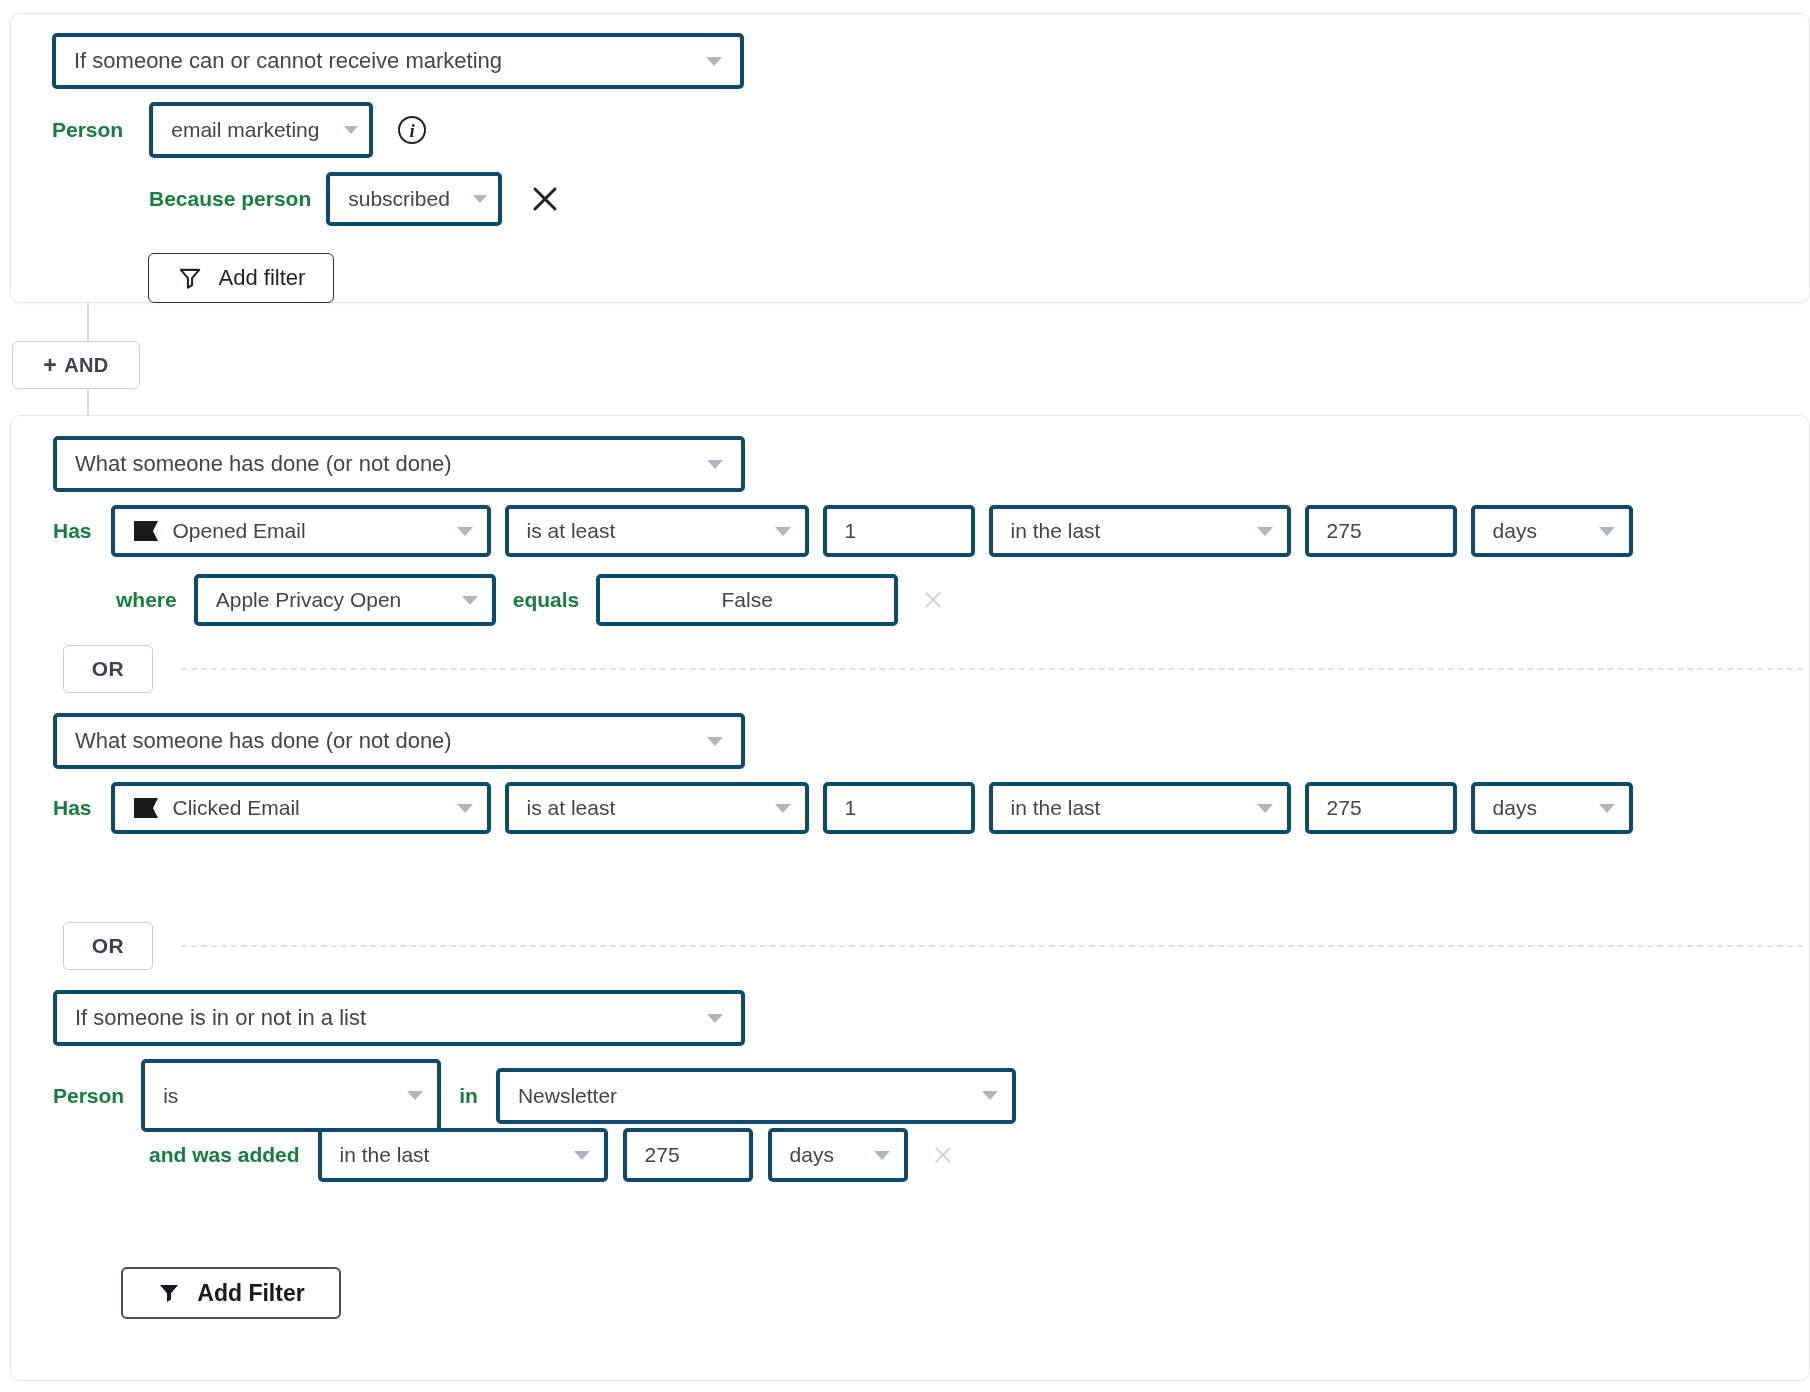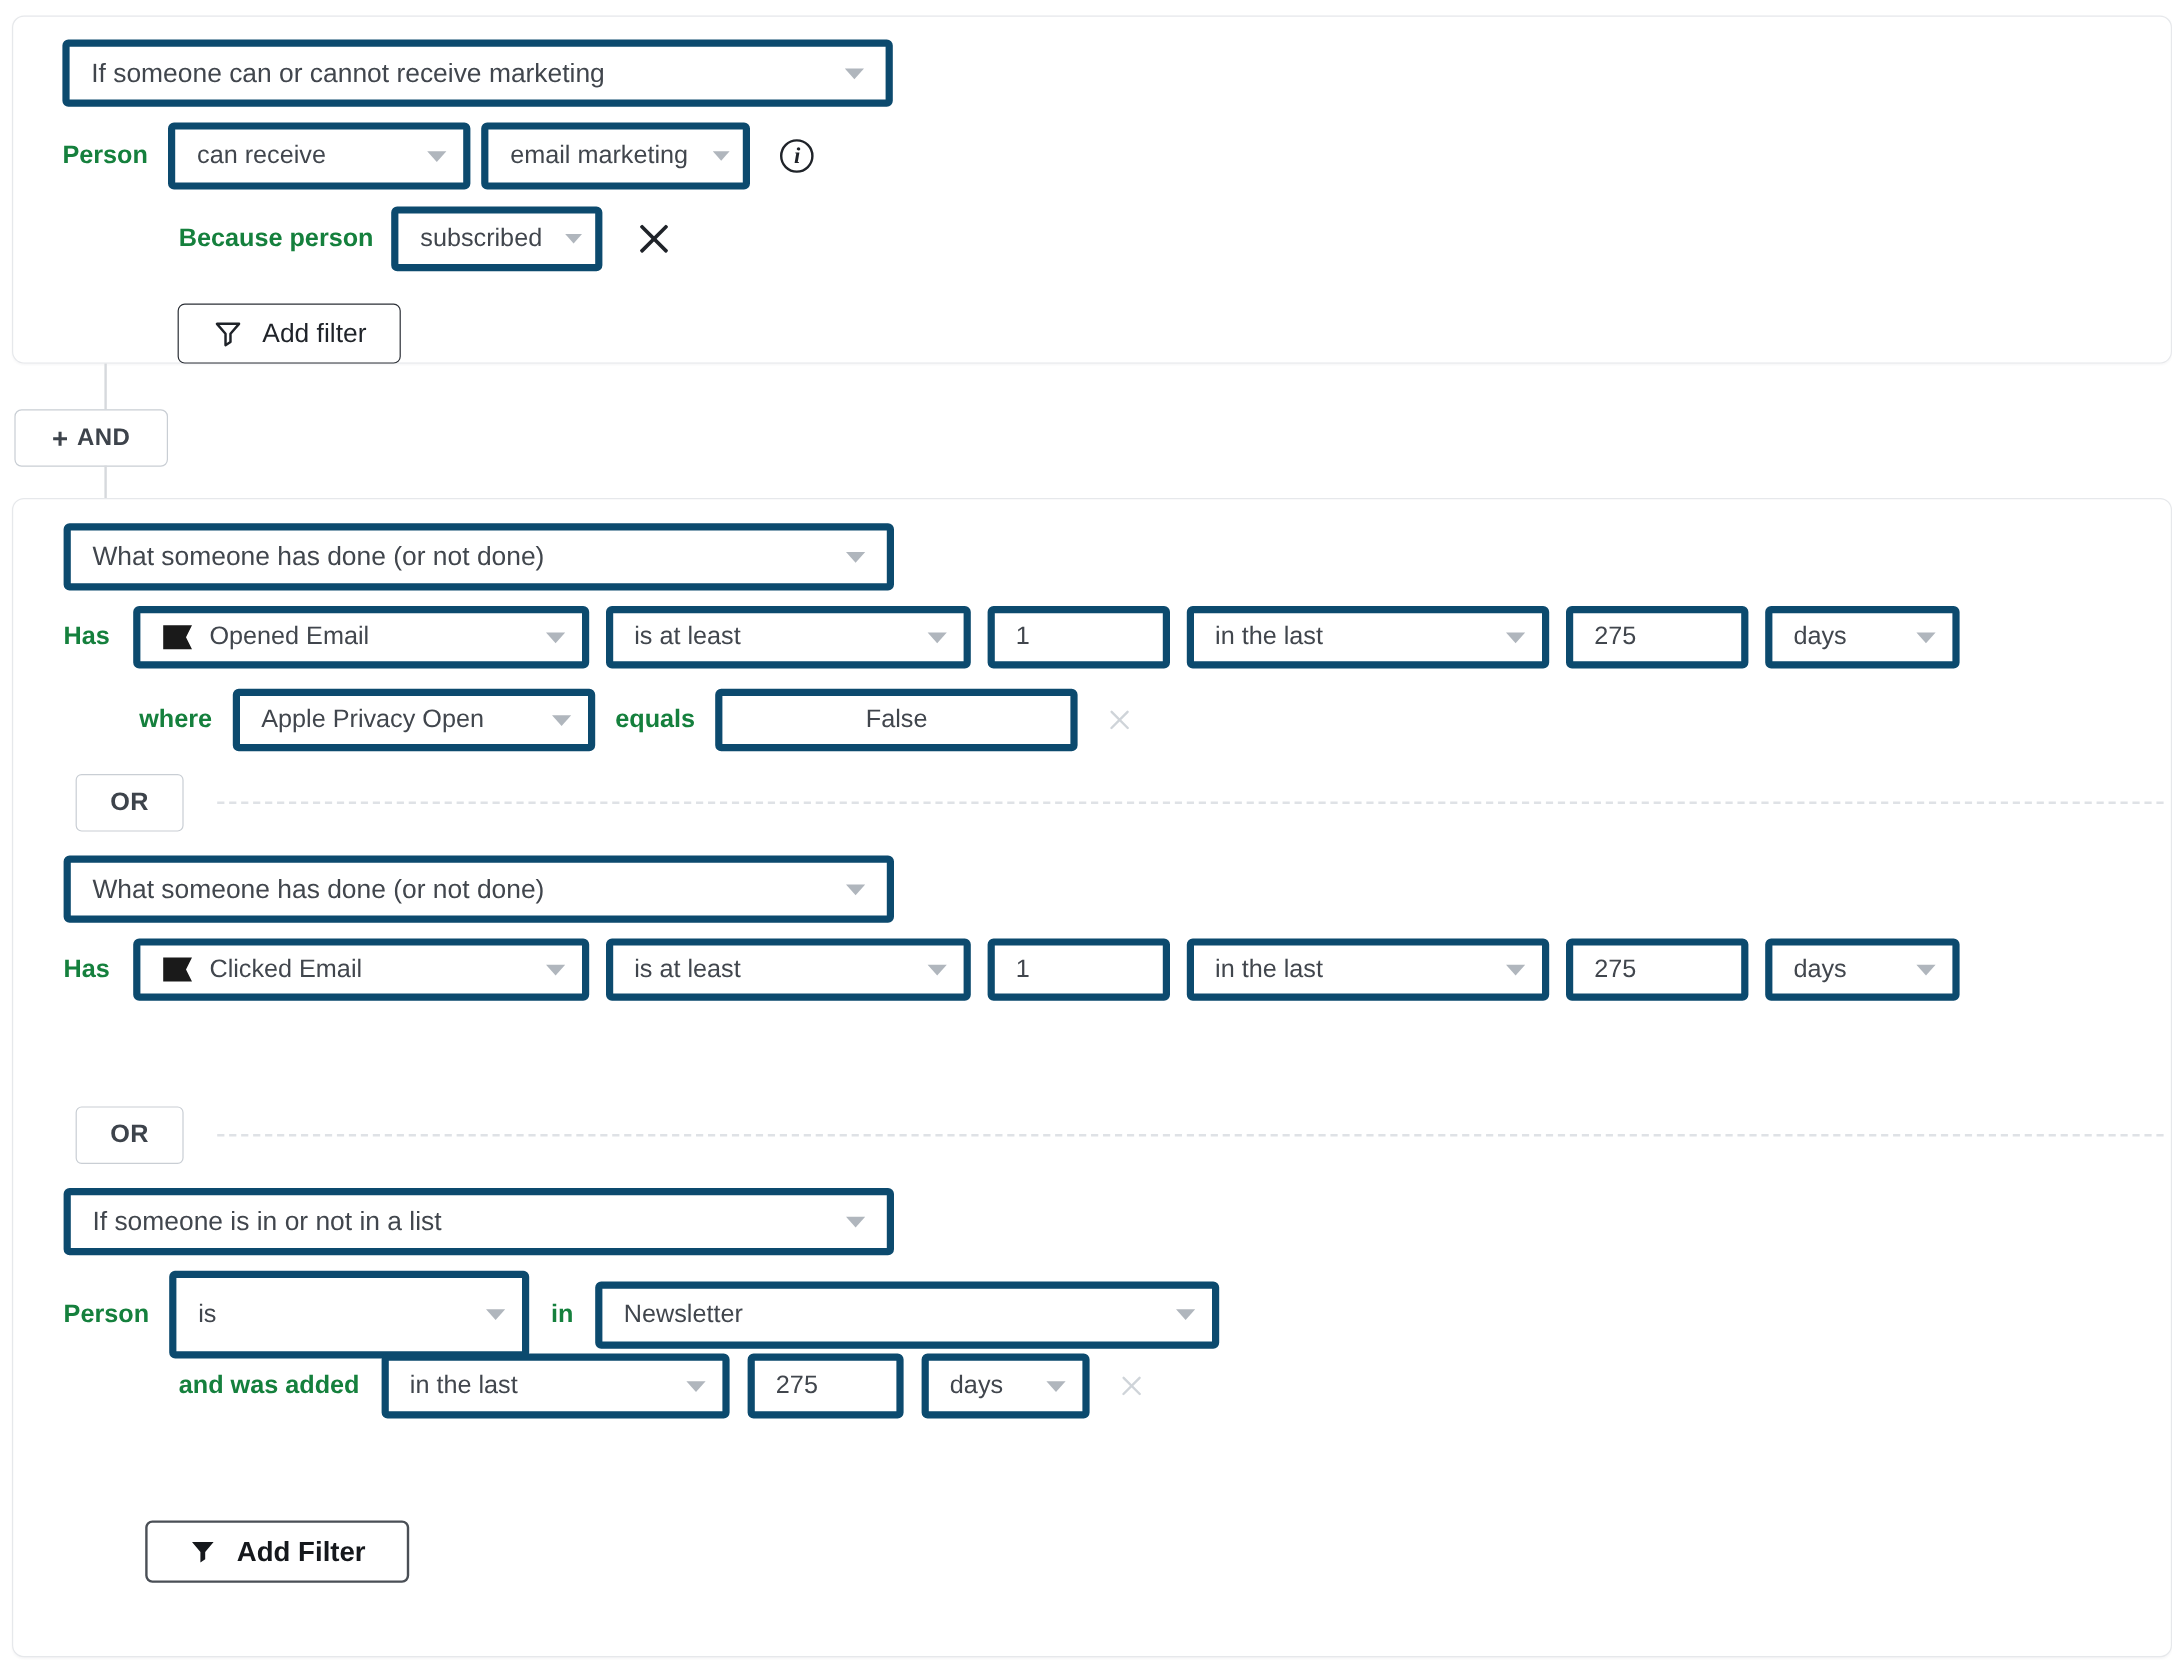--- a/index.html
+++ b/index.html
@@ -55,21 +55,21 @@
     color: #3d434b;
     cursor: pointer;
   }
   .and-btn .plus { font-size: 23px; font-weight: 700; line-height: 1; }
 
   
   .row { position: absolute; display: flex; align-items: center; }
 
   .select, .textbox {
     position: relative;
-    border: 6px solid #0c4a6e;
+    border: 4px solid #0c4a6e;
     border-radius: 5px;
     background: #fff;
     height: 52px;
     display: flex;
     align-items: center;
     padding: 0 18px;
     font-size: 21px;
     color: #41464d;
     cursor: pointer;
     white-space: nowrap;
@@ -221,24 +221,20 @@
 
     <div class="row" style="left:41px; top:19px;">
       <div class="select type-select">
         <span>If someone can or cannot receive marketing</span>
         <span class="caret"></span>
       </div>
     </div>
 
     <div class="row" style="left:41px; top:88px; gap:0;">
       <span class="kw" style="margin-right:17px;">Person</span>
-      <div class="select tight" style="width:252px; height:56px;">
-        <span>can receive</span>
-        <span class="caret"></span>
-      </div>
       <div class="select inline-caret" style="width:224px; height:56px; margin-left:9px;">
         <span>email marketing</span>
         <span class="caret"></span>
       </div>
       <div class="info-icon" style="margin-left:25px;">i</div>
     </div>
 
     <div class="row" style="left:138px; top:158px; gap:0;">
       <span class="kw" style="margin-right:15px;">Because person</span>
       <div class="select inline-caret" style="width:176px; height:54px;">

